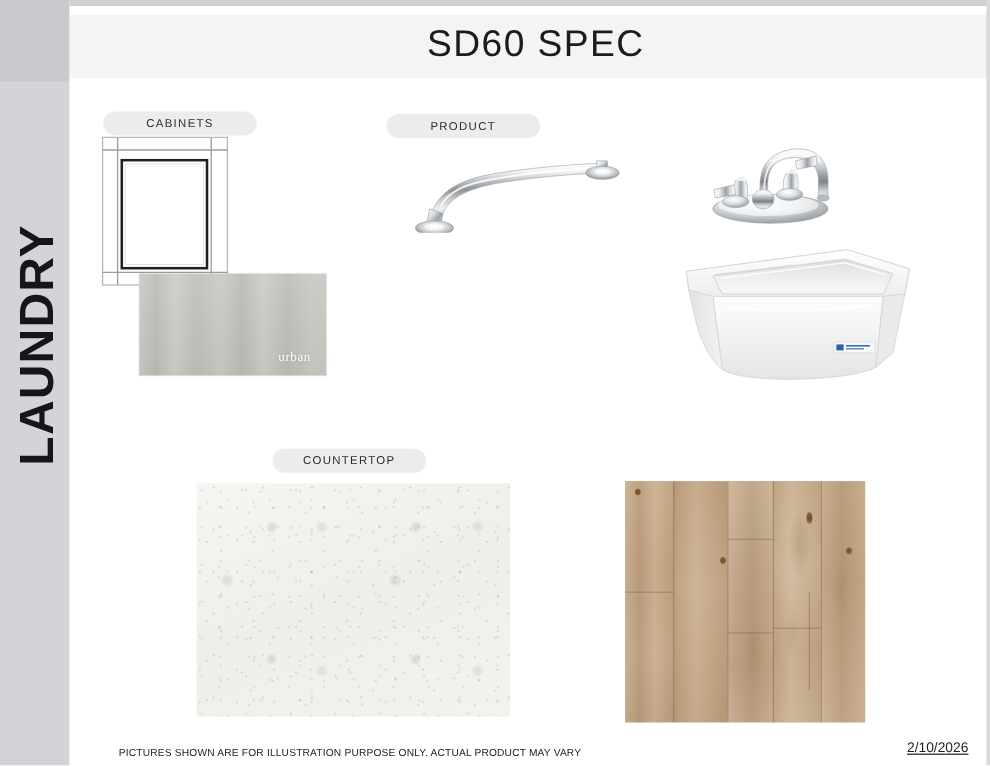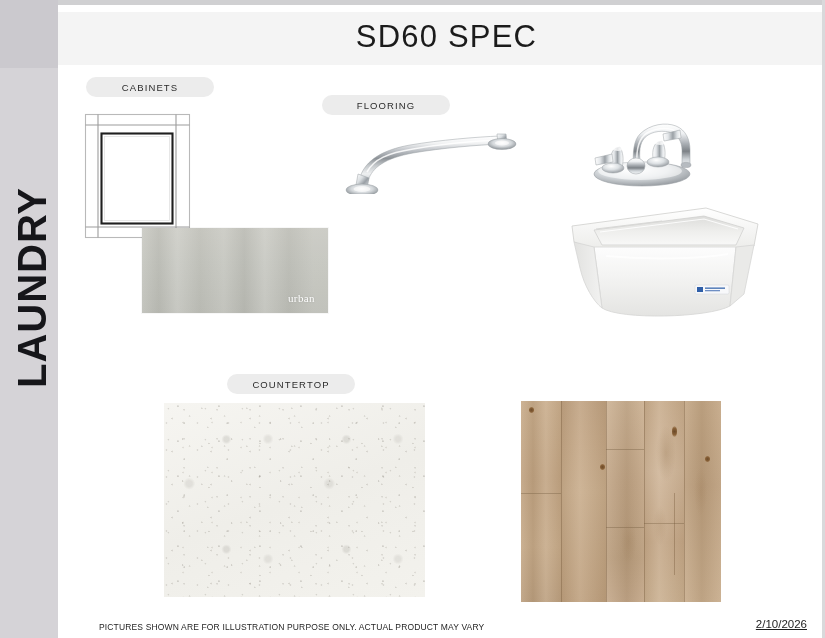--- a/index.html
+++ b/index.html
@@ -79,35 +79,35 @@
     border-radius: 11px;
     background: #ececec;
     color: #2b2b2b;
     font-size: 9.5px;
     letter-spacing: 1.1px;
     display: flex;
     align-items: center;
     justify-content: center;
     font-family: "Liberation Sans", sans-serif;
   }
-  .pill-cabinets   { left: 86px;  top: 77px;  width: 128px; }
+  .pill-cabinets   { left: 86px;  top: 93px;  width: 128px; }
   .pill-hardware   { left: 322px; top: 95px;  width: 128px; }
   .pill-countertop { left: 227px; top: 374px; width: 128px; }
   .pill-flooring   { left: 562px; top: 373px; width: 128px; }
 
   
   .cabinet-drawing {
     position: absolute; left: 84px; top: 113px;
     width: 112px; height: 127px;
   }
 
   
   .swatch-urban {
-    position: absolute; left: 142px; top: 228px;
-    width: 186px; height: 85px;
+    position: absolute; left: 116px; top: 228px;
+    width: 156px; height: 85px;
     background:
       linear-gradient(90deg,
         rgba(255,255,255,0.10) 0%,
         rgba(0,0,0,0.035) 9%,
         rgba(255,255,255,0.16) 19%,
         rgba(0,0,0,0.02) 31%,
         rgba(255,255,255,0.10) 44%,
         rgba(0,0,0,0.045) 55%,
         rgba(255,255,255,0.14) 66%,
         rgba(0,0,0,0.03) 79%,
@@ -231,21 +231,21 @@
 
   <div class="sheet">
     <div class="top-strip"></div>
     <div class="header-band"></div>
     <div class="page-title">SD60 SPEC</div>
     <div class="right-edge"></div>
   </div>
 
   <div class="pill pill-cabinets">CABINETS</div>
 
-  <div class="pill pill-hardware">FLOORING</div>
+  <div class="pill pill-hardware">PRODUCT</div>
 
   <div class="pill pill-countertop">COUNTERTOP</div>
 
 
   <div class="cabinet-drawing">
     <svg width="112" height="127" viewBox="0 0 112 127">
 
       <rect x="1.5" y="1.5" width="104" height="123" fill="#ffffff" stroke="#b9b9b9" stroke-width="1.1"></rect>
 
       <line x1="14" y1="1.5" x2="14" y2="124.5" stroke="#9c9c9c" stroke-width="1.1"></line>

